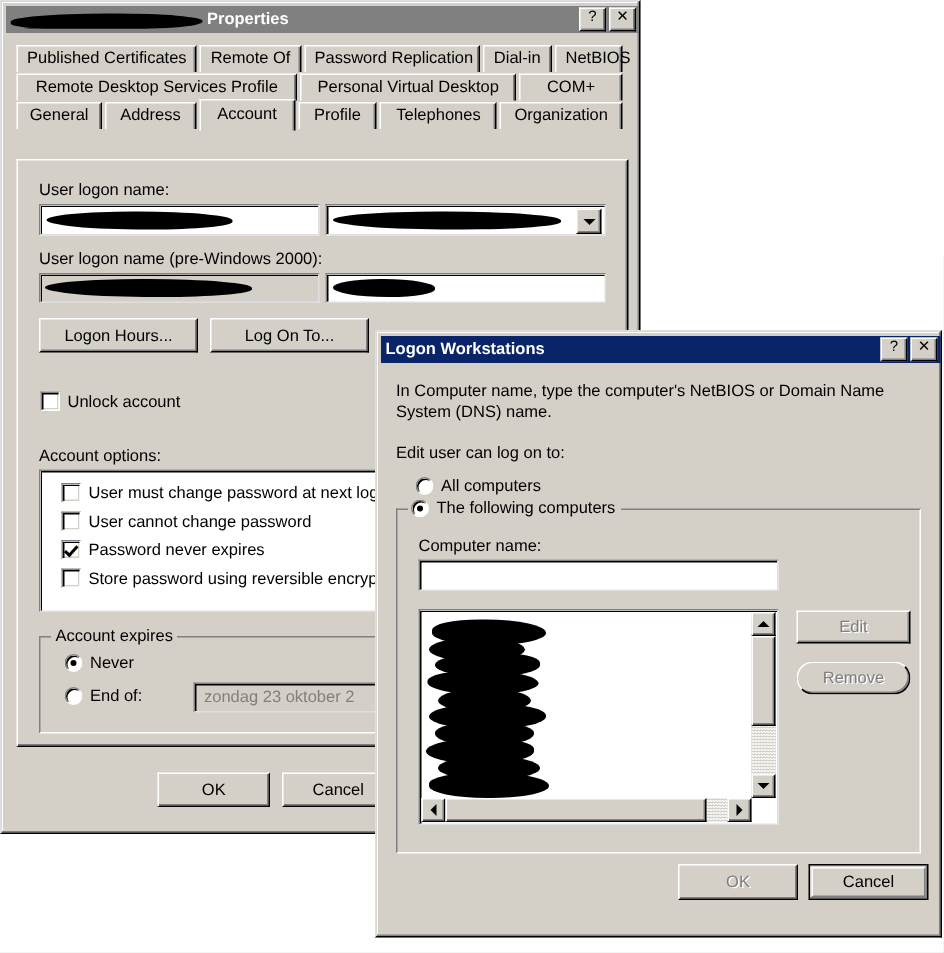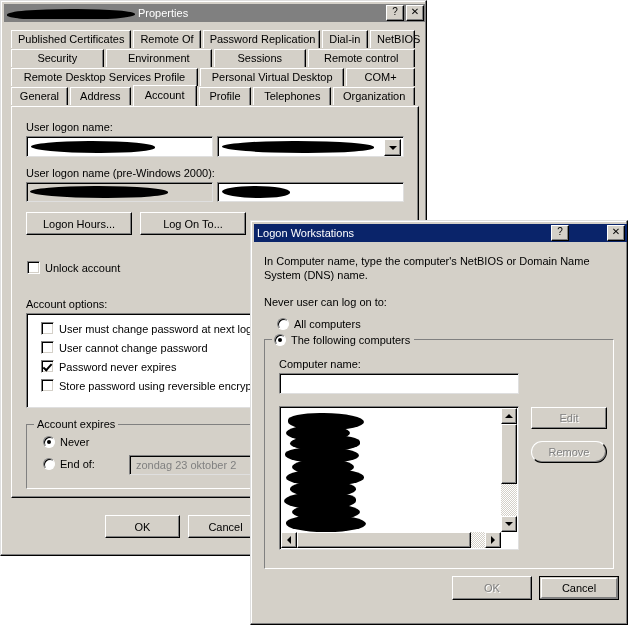--- a/index.html
+++ b/index.html
@@ -75,21 +75,21 @@
     height: 18px;
     display: flex;
     align-items: center;
     padding: 0 2px 0 3px;
   }
   .titlebar.inactive { background: #808080; }
   .titlebar.active   { background: #0a246a; }
   .title-text {
     color: #ffffff;
     font-size: 11px;
-    font-weight: normal;
+    font-weight: bold;
     flex: 1;
     white-space: nowrap;
     overflow: hidden;
   }
   .title-redact {
     display: inline-block;
     width: 128px;
     height: 11px;
     background: #000000;
     border-radius: 50% 45% 50% 40%;
@@ -364,26 +364,20 @@
   <div class="tabstrip">
 
     <div class="tabrow">
       <div class="tab" style="width:124px">Published Certificates</div>
       <div class="tab" style="width:70px">Remote Of</div>
       <div class="tab" style="width:117px">Password Replication</div>
       <div class="tab" style="width:48px">Dial-in</div>
       <div class="tab" style="width:45px">NetBIOS</div>
     </div>
 
-    <div class="tabrow">
-      <div class="tab" style="width:93px">Security</div>
-      <div class="tab" style="width:107px">Environment</div>
-      <div class="tab" style="width:92px">Sessions</div>
-      <div class="tab" style="width:108px">Remote control</div>
-    </div>
 
     <div class="tabrow">
       <div class="tab" style="width:188px">Remote Desktop Services Profile</div>
       <div class="tab" style="width:145px">Personal Virtual Desktop</div>
       <div class="tab" style="width:69px">COM+</div>
     </div>
 
     <div class="tabrow">
       <div class="tab" style="width:57px">General</div>
       <div class="tab" style="width:61px">Address</div>
@@ -467,30 +461,30 @@
     </div>
 
   </div>
 
   <div class="btn" style="left:104px; top:514px; width:75px; height:23px;">OK</div>
   <div class="btn" style="left:187px; top:514px; width:75px; height:23px;">Cancel</div>
 </div>
 
 <div class="window" id="logon-window">
 
-  <div class="titlebar active" style="width:368px;gap:36px;">
+  <div class="titlebar active" style="width:368px;">
     <span class="title-text">Logon Workstations</span>
     <div class="tbtn">?</div>
     <div class="tbtn">✕</div>
   </div>
 
   <div class="label" style="left:13px; top:34px;">In Computer name, type the computer's NetBIOS or Domain Name</div>
   <div class="label" style="left:13px; top:48px;">System (DNS) name.</div>
 
-  <div class="label" style="left:13px; top:75px;">Never user can log on to:</div>
+  <div class="label" style="left:13px; top:75px;">Edit user can log on to:</div>
 
   <div class="radiorow" style="left:26px; top:97px;">
     <span class="radio"></span>
     <span>All computers</span>
   </div>
 
   <div class="groupbox" style="left:13px; top:118px; width:348px; height:228px;">
     <span class="grouplabel" style="padding:0 4px 0 2px;">
       <span class="radiorow" style="position:relative; left:0; top:0; display:inline-flex; vertical-align:middle;">
         <span class="radio checked"></span>

